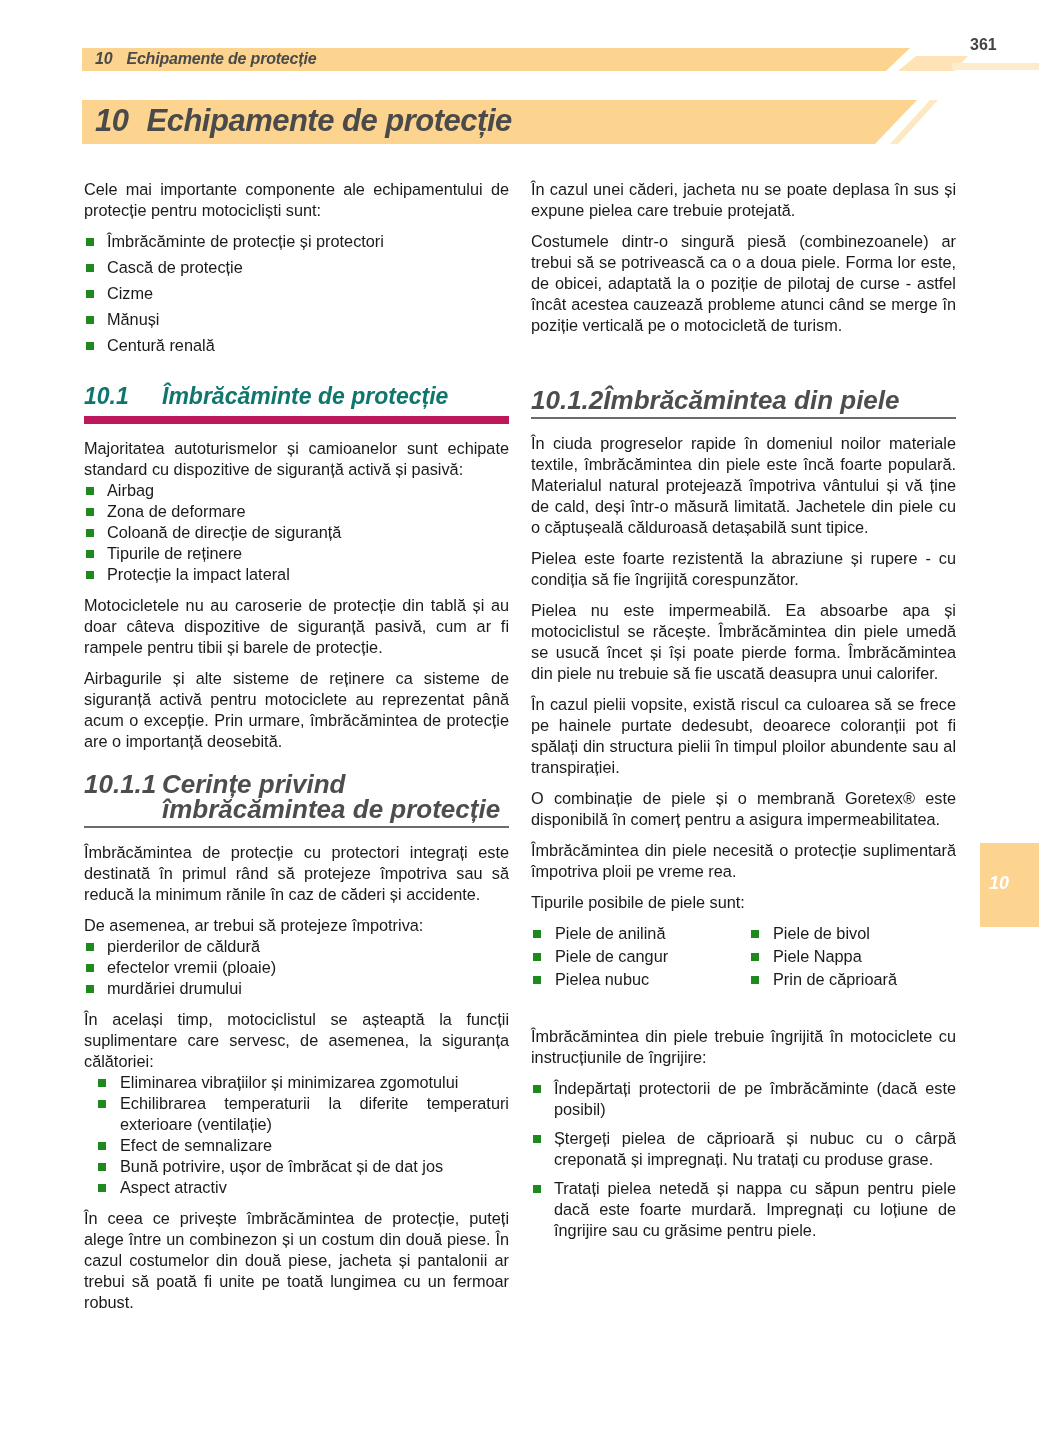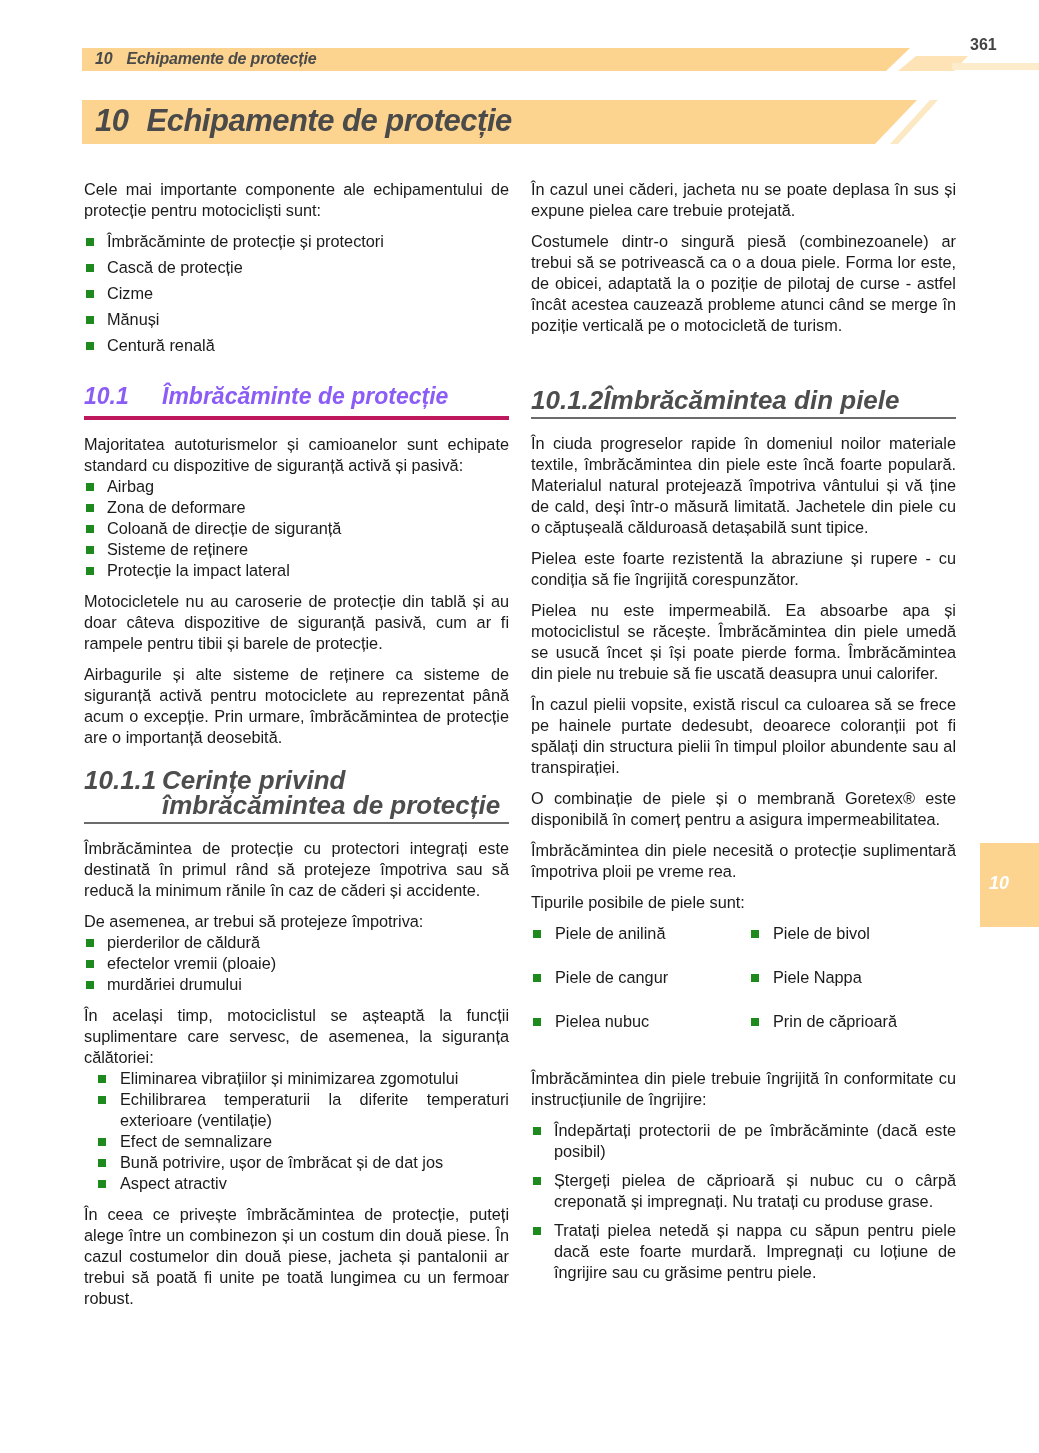--- a/index.html
+++ b/index.html
@@ -48,33 +48,33 @@
   ul { list-style: none; margin: 0 0 10px 0; padding: 0; }
   li { position: relative; padding-left: 23px; text-align: justify; }
   li::before {
     content: ""; position: absolute; left: 2px; top: 7px; width: 8px; height: 8px; background: #1e8a1e;
   }
   ul.spaced li { margin-bottom: 5px; }
   ul.indent li { padding-left: 36px; }
   ul.indent li::before { left: 14px; }
 
   h2 {
-    margin: 22px 0 14px 0; padding-bottom: 6px; border-bottom: 4px solid #be185d;
-    font-size: 23px; font-style: italic; font-weight: bold; color: #8b5cf6; line-height: 28px;
+    margin: 22px 0 14px 0; padding-bottom: 6px; border-bottom: 8px solid #be185d;
+    font-size: 23px; font-style: italic; font-weight: bold; color: #0f766e; line-height: 28px;
   }
   h2 .num { display: inline-block; width: 78px; }
   h3 {
     margin: 18px 0 14px 0; padding-bottom: 4px; border-bottom: 2px solid #6b6b6b;
     font-size: 26px; font-style: italic; font-weight: bold; color: #4d4d4d; line-height: 25px;
     display: flex;
   }
   h3 .num { flex: 0 0 78px; }
   h3 .txt { flex: 1; }
 
-  .grid2 { display: grid; grid-template-columns: 218px 200px; row-gap: 23px; margin-bottom: 36px; margin-top: 2px; }
+  .grid2 { display: grid; grid-template-columns: 218px 200px; row-gap: 2px; margin-bottom: 36px; margin-top: 2px; }
   .grid2 li { padding-left: 24px; }
 
   .side-tab {
     position: absolute; left: 980px; top: 843px; width: 59px; height: 84px; background: #fcd48f;
   }
   .side-tab span {
     position: absolute; left: 9px; top: 30px; color: #ffffff; font-weight: bold; font-style: italic; font-size: 18px;
   }
 </style>
 </head>
@@ -105,21 +105,21 @@
   </ul>
 
   <h2 style="margin-top:26px">
     <span class="num">10.1</span><span>Îmbrăcăminte de protecție</span>
   </h2>
   <p style="margin-bottom:0">Majoritatea autoturismelor și camioanelor sunt echipate standard cu dispozitive de siguranță activă și pasivă:</p>
   <ul>
     <li>Airbag</li>
     <li>Zona de deformare</li>
     <li>Coloană de direcție de siguranță</li>
-    <li>Sisteme de reținere</li>
+    <li>Tipurile de reținere</li>
     <li>Protecție la impact lateral</li>
   </ul>
   <p>Motocicletele nu au caroserie de protecție din tablă și au doar câteva dispozitive de siguranță pasivă, cum ar fi rampele pentru tibii și barele de protecție.</p>
   <p>Airbagurile și alte sisteme de reținere ca sisteme de siguranță activă pentru motociclete au reprezentat până acum o excepție. Prin urmare, îmbrăcămintea de protecție are o importanță deosebită.</p>
 
   <h3 style="margin-top:20px">
     <span class="num">10.1.1</span>
       <span class="txt">Cerințe privind îmbrăcămintea de protecție</span>
   </h3>
   <p>Îmbrăcămintea de protecție cu protectori integrați este destinată în primul rând să protejeze împotriva sau să reducă la minimum rănile în caz de căderi și accidente.</p>
@@ -156,21 +156,21 @@
   <p>Îmbrăcămintea din piele necesită o protecție suplimentară împotriva ploii pe vreme rea.</p>
   <p>Tipurile posibile de piele sunt:</p>
   <ul class="grid2">
     <li>Piele de anilină</li>
     <li>Piele de bivol</li>
     <li>Piele de cangur</li>
     <li>Piele Nappa</li>
     <li>Pielea nubuc</li>
     <li>Prin de căprioară</li>
   </ul>
-  <p>Îmbrăcămintea din piele trebuie îngrijită în conformitate cu instrucțiunile de îngrijire:</p>
+  <p>Îmbrăcămintea din piele trebuie îngrijită în motociclete cu instrucțiunile de îngrijire:</p>
   <ul class="spaced">
     <li style="margin-bottom:8px">Îndepărtați protectorii de pe îmbrăcăminte (dacă este posibil)</li>
     <li style="margin-bottom:8px">Ștergeți pielea de căprioară și nubuc cu o cârpă creponată și impregnați. Nu tratați cu produse grase.</li>
     <li>Tratați pielea netedă și nappa cu săpun pentru piele dacă este foarte murdară. Impregnați cu loțiune de îngrijire sau cu grăsime pentru piele.</li>
   </ul>
 </div>
 
 <div class="side-tab">
   <span>10</span>
 </div>

